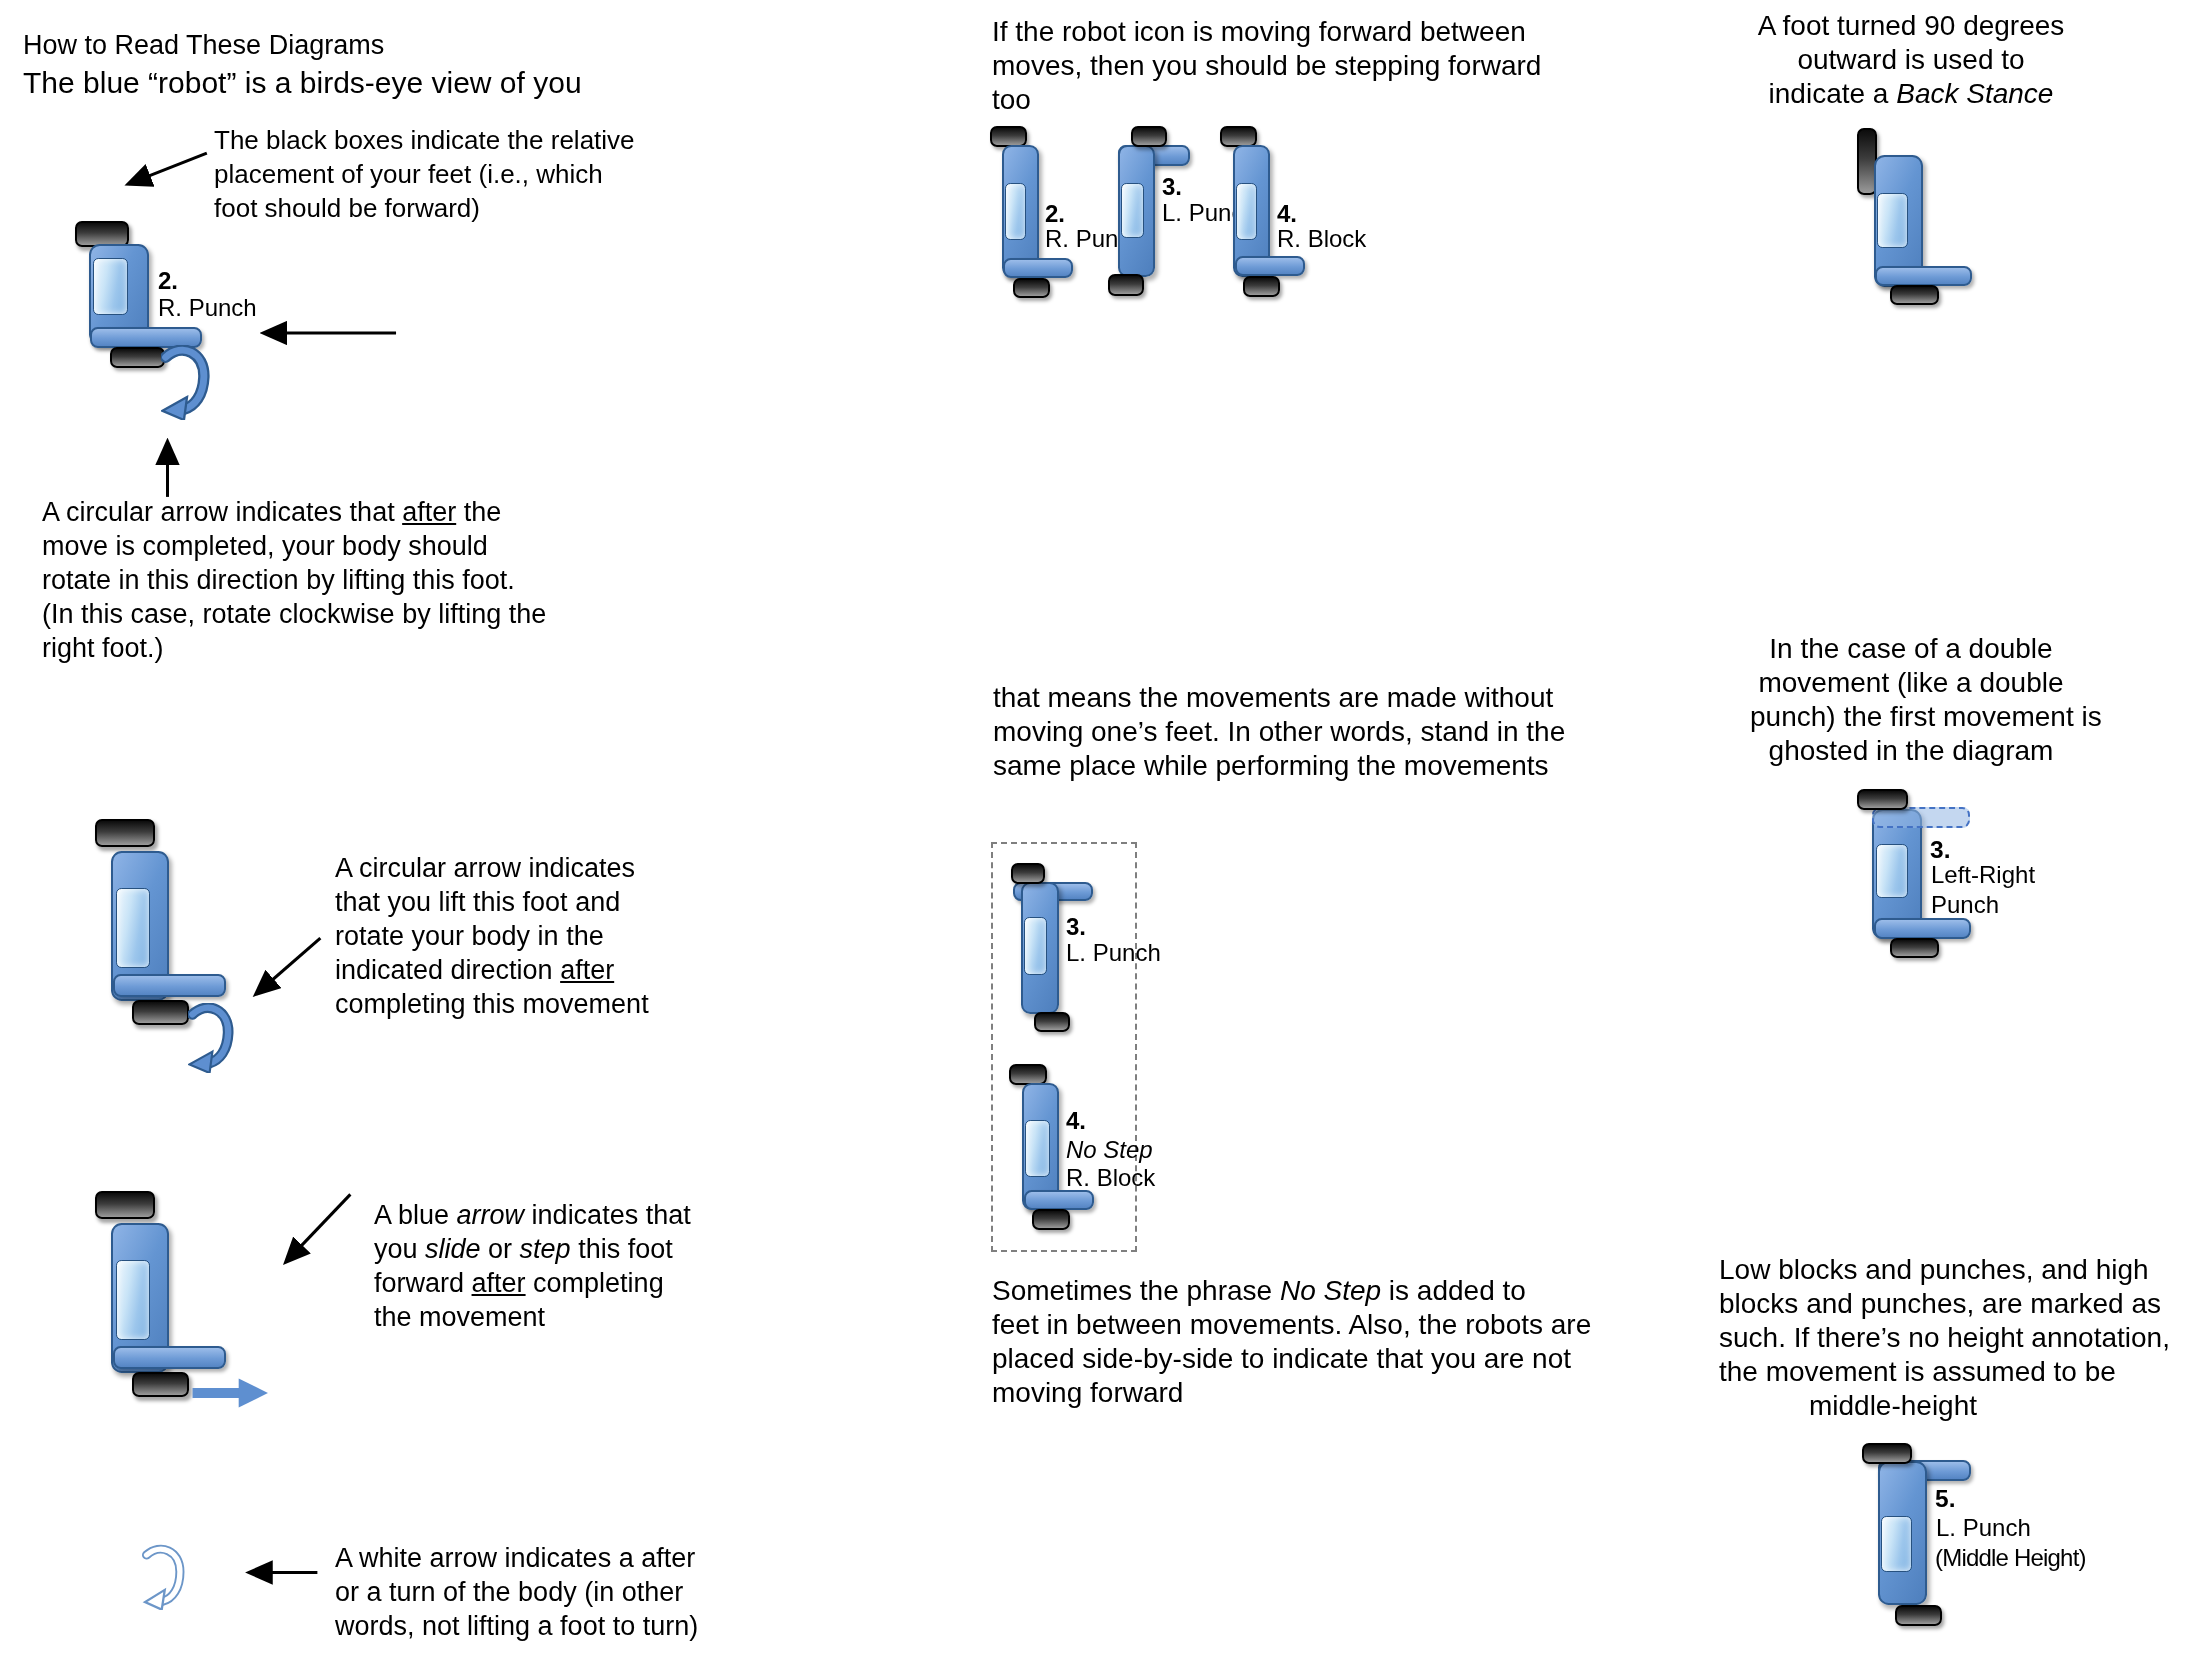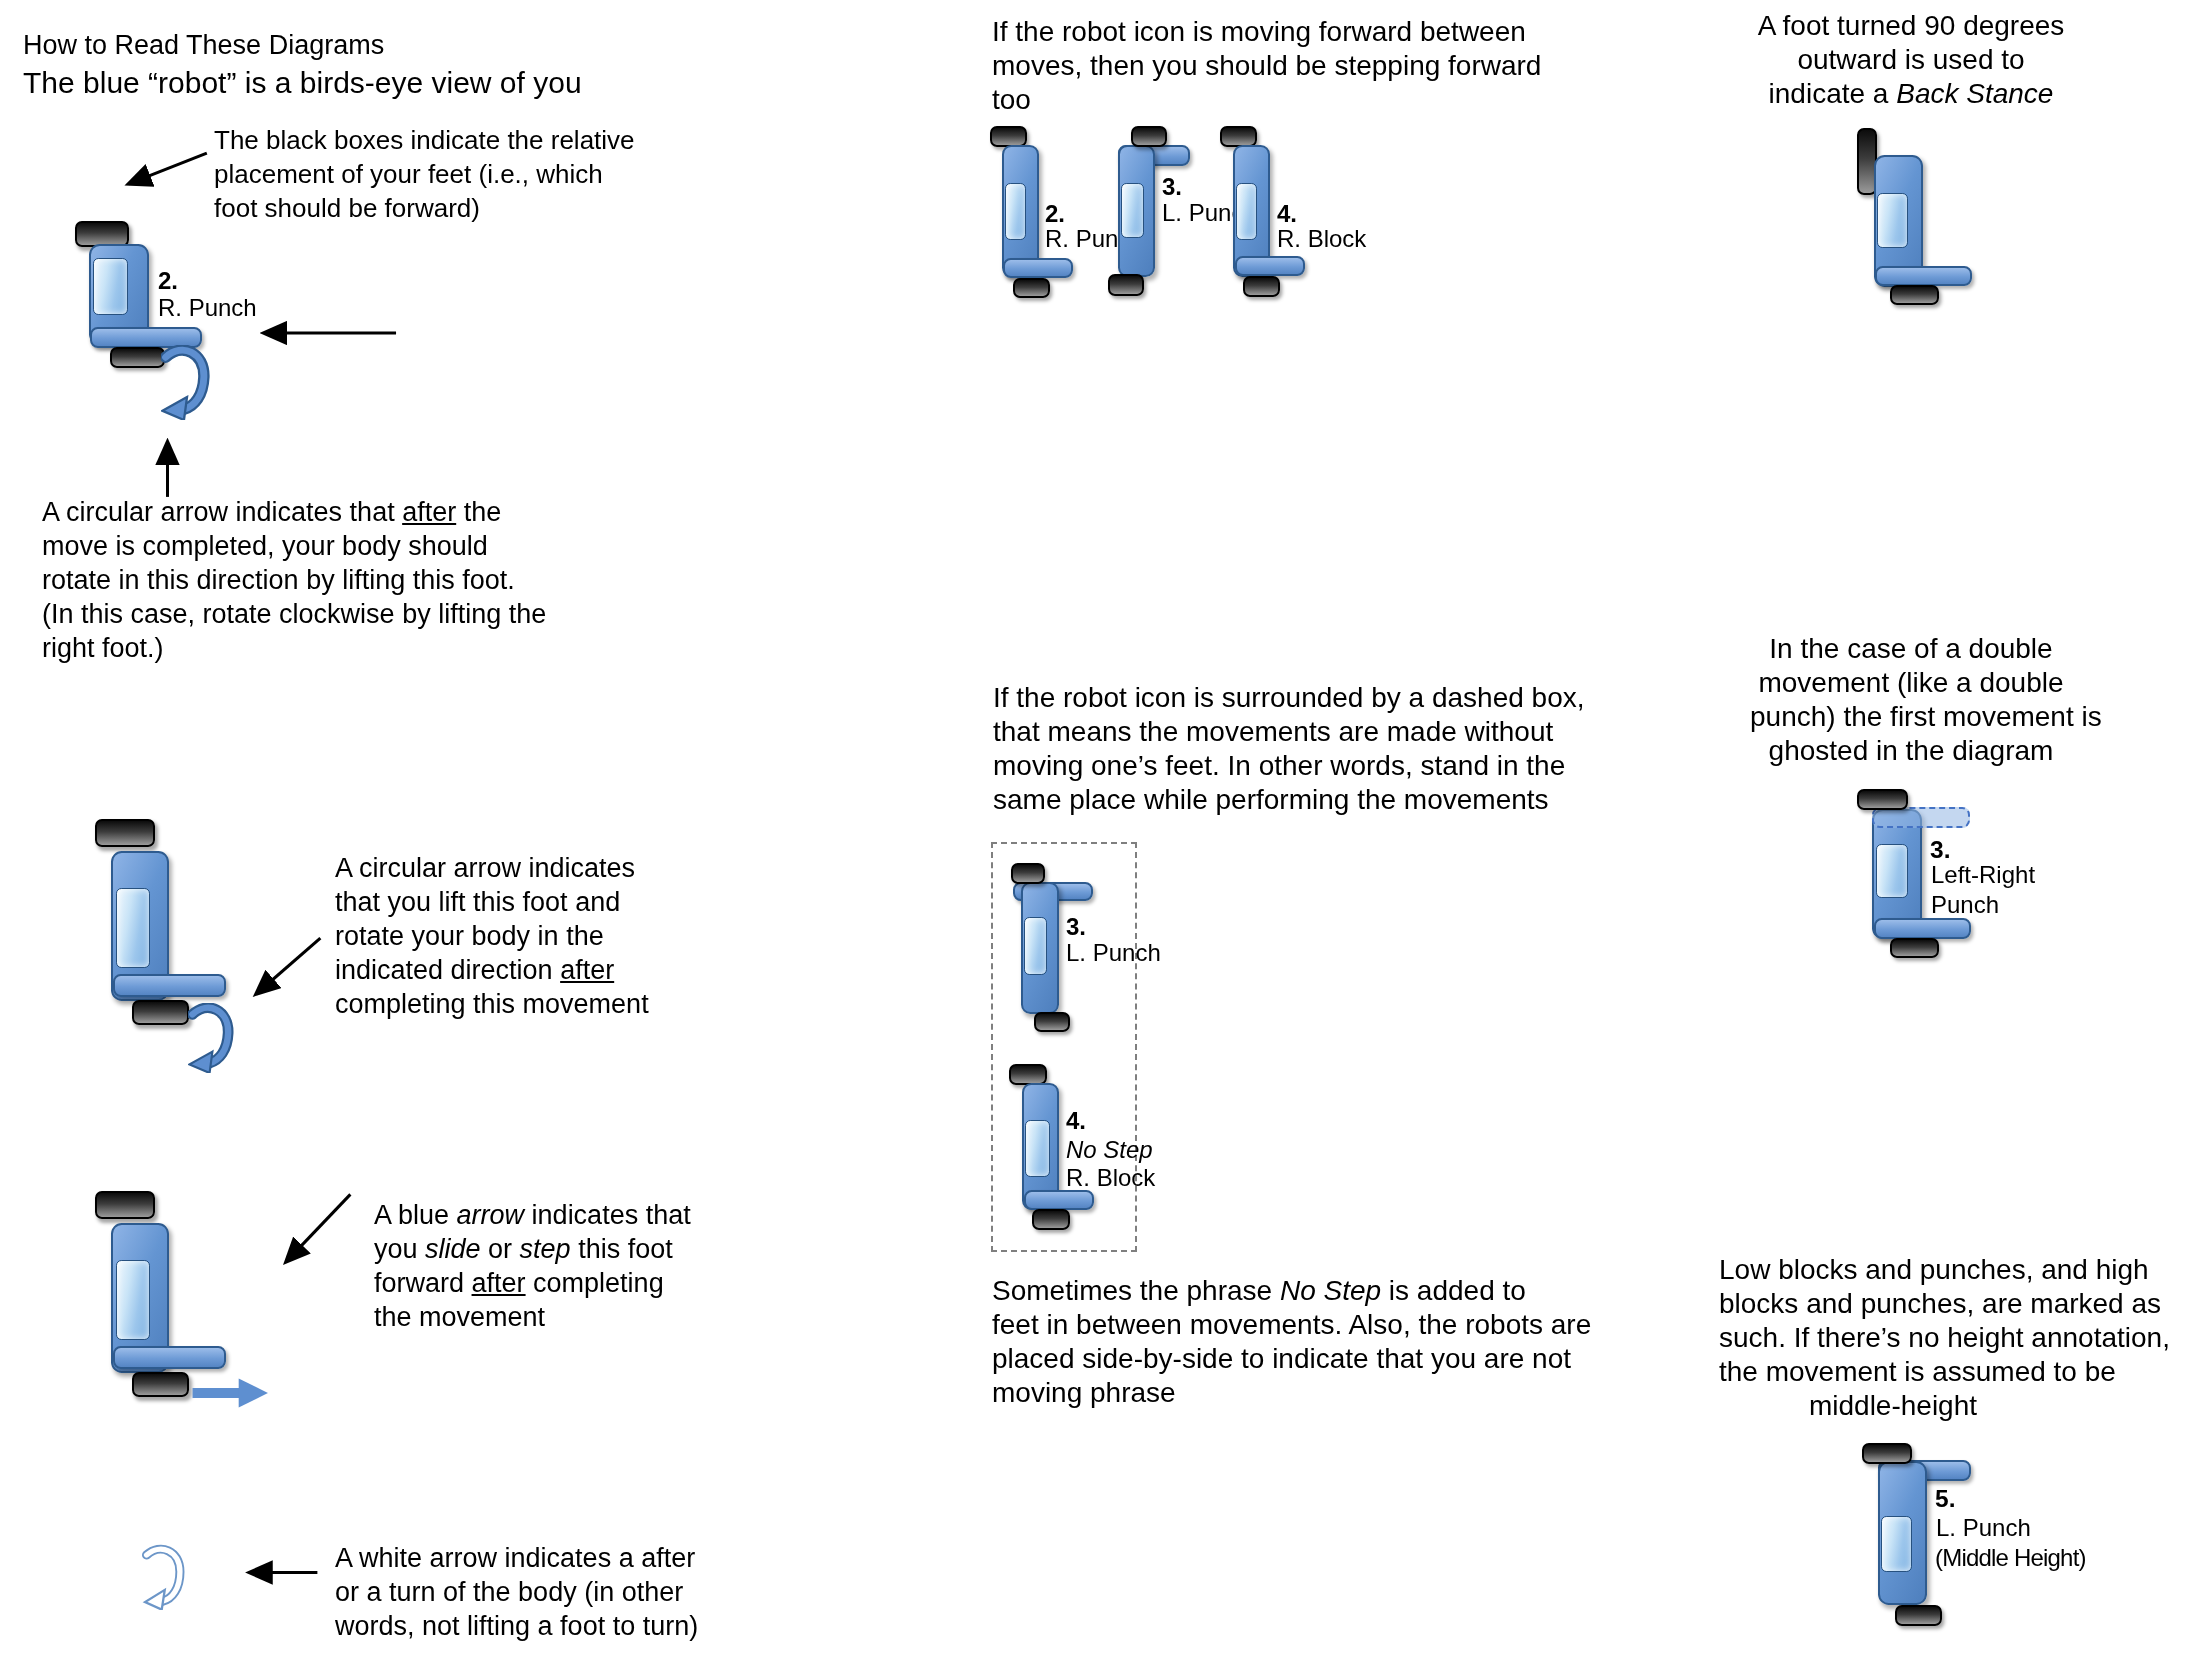--- a/index.html
+++ b/index.html
@@ -170,21 +170,20 @@
     <div class="rpart foot" style="left:0px;top:0px;width:37px;height:21.4px"></div>
     <div class="rpart rbody" style="left:13px;top:19px;width:37px;height:132px;border-radius:9.2px"></div>
     <div class="rpart arm" style="left:14.5px;top:130px;width:70px;height:20px"></div>
     <div class="rpart shield" style="left:16px;top:57px;width:21.4px;height:57px"></div>
     <div class="rpart foot" style="left:23px;top:150px;width:37px;height:20.7px"></div>
     <div class="rlabel num" style="left:57px;top:75px">4.</div>
     <div class="rlabel" style="left:57px;top:100px">R. Block</div>
   </div>
 
   <div class="note" style="left:993px;top:681px;font-size:28px;line-height:34px">
-      <div><span>If the robot icon is surrounded by a dashed box,</span></div>
       <div><span>that means the movements are made without</span></div>
       <div><span>moving one’s feet. In other words, stand in the</span></div>
       <div><span>same place while performing the movements</span></div>
     </div>
 
   <div class="dashedbox" style="left:991px;top:842px;width:142px;height:406px"></div>
 
   <div class="robot" style="left:1011px;top:863px;width:138px;height:176px">
     <div class="rpart arm" style="left:2.3px;top:19px;width:80px;height:19px"></div>
     <div class="rpart rbody" style="left:10px;top:19px;width:38px;height:132px;border-radius:9.2px"></div>
@@ -203,21 +202,21 @@
     <div class="rpart foot" style="left:23px;top:145px;width:38px;height:21.4px"></div>
     <div class="rlabel num" style="left:57px;top:44px">4.</div>
     <div class="rlabel i" style="left:57px;top:73px">No Step</div>
     <div class="rlabel" style="left:57px;top:101px">R. Block</div>
   </div>
 
   <div class="note" style="left:992px;top:1274px;font-size:28px;line-height:34px">
       <div><span>Sometimes the phrase </span><span class="i">No Step</span><span> is added to</span></div>
       <div><span>feet in between movements. Also, the robots are</span></div>
       <div><span>placed side-by-side to indicate that you are not</span></div>
-      <div><span>moving phrase</span></div>
+      <div><span>moving forward</span></div>
     </div>
 
   <div class="note center" style="left:1750px;top:9px;width:322px;font-size:28px;line-height:34px">
       <div><span>A foot turned 90 degrees</span></div>
       <div><span>outward is used to</span></div>
       <div><span>indicate a </span><span class="i">Back Stance</span></div>
     </div>
 
   <div class="robot" style="left:1857px;top:128px;width:168px;height:184px">
     <div class="rpart foot" style="left:0px;top:0px;width:20px;height:67px"></div>

